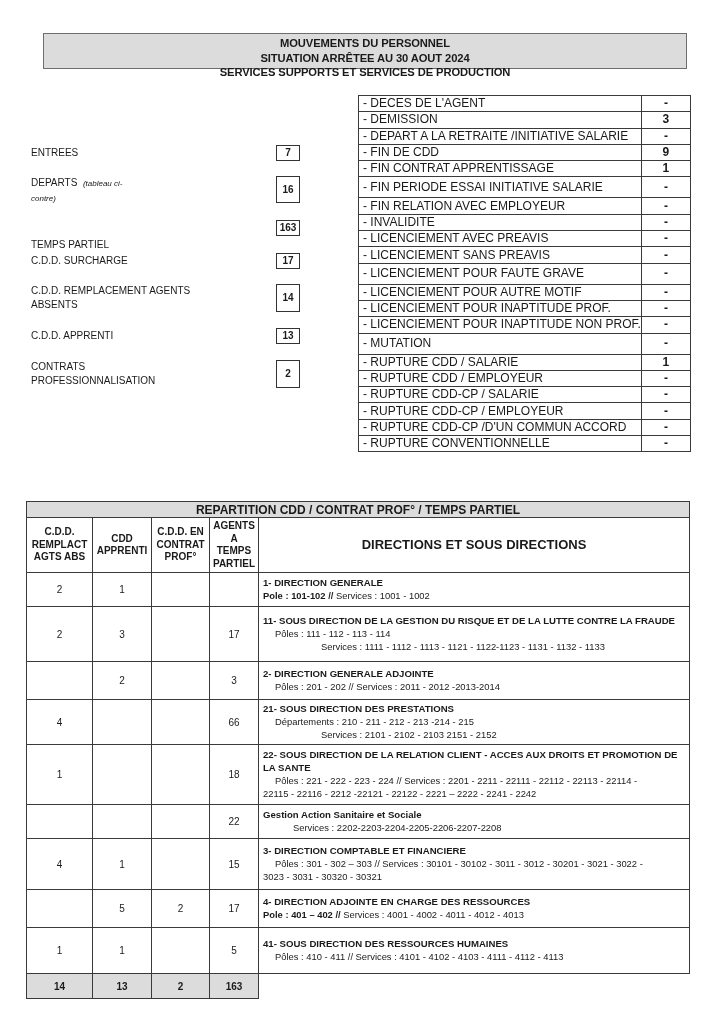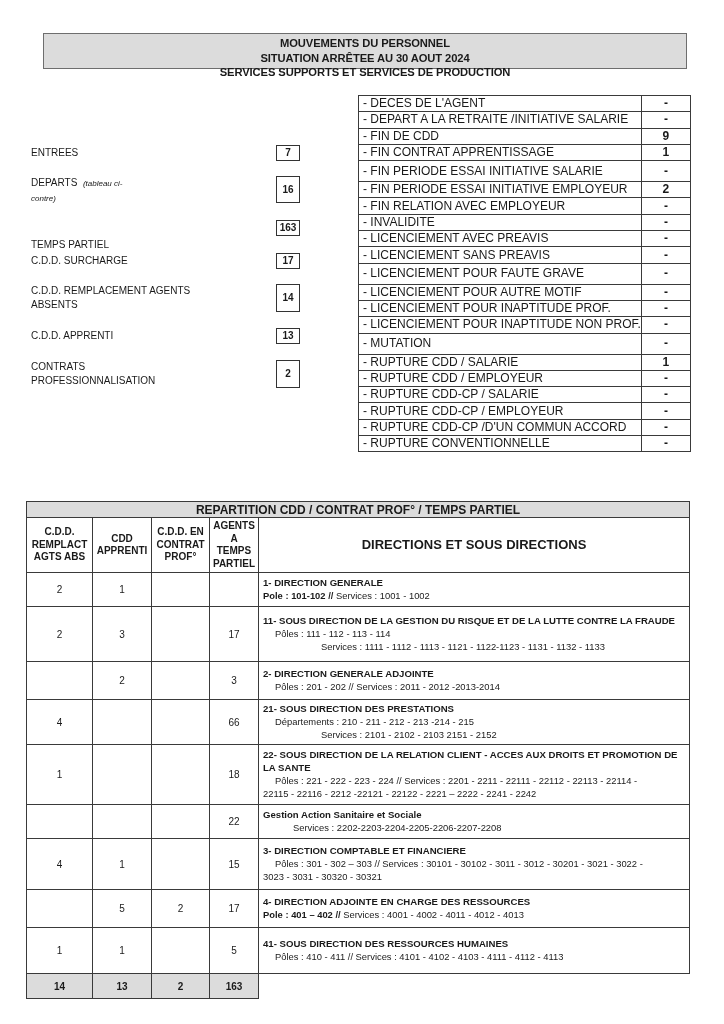--- a/index.html
+++ b/index.html
@@ -105,38 +105,38 @@
   </div>
 </div>
 
 <table class="dep-table">
   <tbody id="dep-body">
       <tr>
         <td>- DECES DE L'AGENT</td>
         <td class="val">-</td>
       </tr>
       <tr>
+        <td>- DEMISSION</td>
+        <td class="val">3</td>
+      </tr>
+      <tr>
         <td>- DEPART A LA RETRAITE /INITIATIVE SALARIE</td>
         <td class="val">-</td>
       </tr>
       <tr>
         <td>- FIN DE CDD</td>
         <td class="val">9</td>
       </tr>
       <tr>
         <td>- FIN CONTRAT APPRENTISSAGE</td>
         <td class="val">1</td>
       </tr>
       <tr class="tall">
         <td>- FIN PERIODE ESSAI INITIATIVE SALARIE</td>
         <td class="val">-</td>
-      </tr>
-      <tr>
-        <td>- FIN PERIODE ESSAI INITIATIVE EMPLOYEUR</td>
-        <td class="val">2</td>
       </tr>
       <tr>
         <td>- FIN RELATION AVEC EMPLOYEUR</td>
         <td class="val">-</td>
       </tr>
       <tr>
         <td>- INVALIDITE</td>
         <td class="val">-</td>
       </tr>
       <tr>

